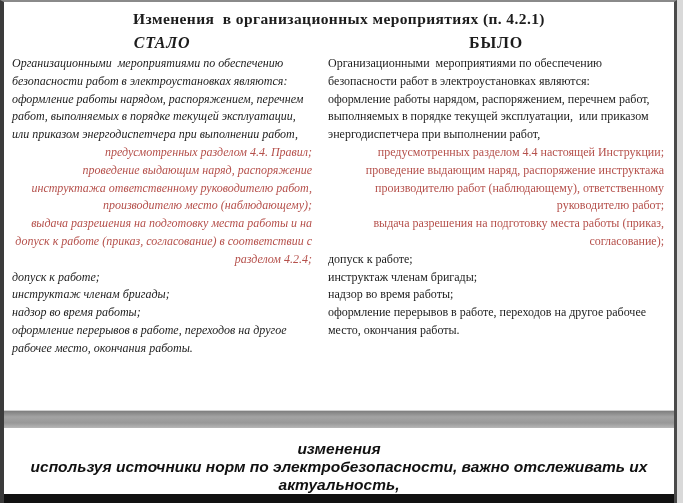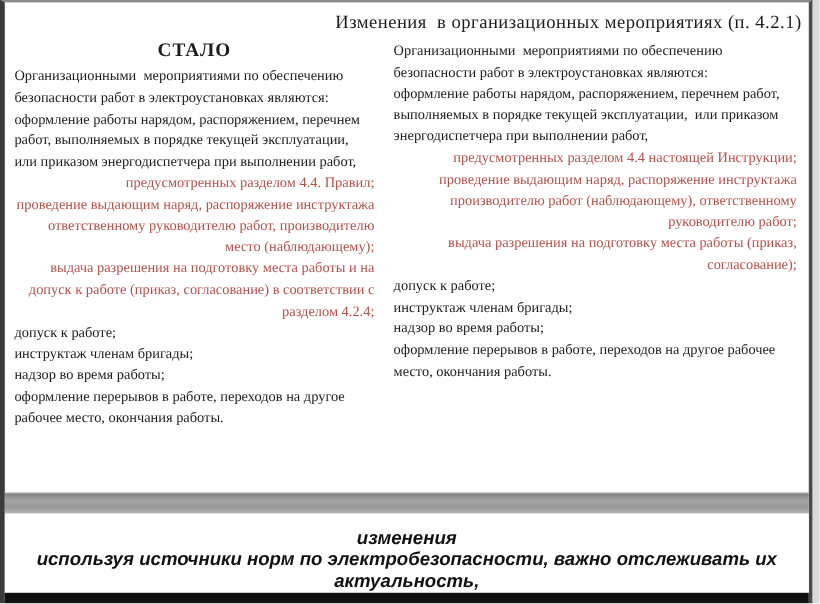--- a/index.html
+++ b/index.html
@@ -11,26 +11,26 @@
   .inner {
     position:absolute; left:0; top:0; right:6px; bottom:0;
     box-sizing:border-box; background:#ffffff;
     border-left:4px solid var(--frame,#3b3b3b);
     border-top:2px solid #8a8a8a;
     border-right:3px solid #4a4a4a;
     display:flex; flex-direction:column;
   }
   .main-box { height:422px; overflow:hidden; }
   .title {
-    text-align:right; font-weight:normal; font-size:15.5px;
+    text-align:center; font-weight:bold; font-size:15.5px;
     letter-spacing:0.4px; color:var(--ink,#1c1c1c);
     padding:8px 6px 4px 6px; white-space:pre-wrap;
   }
   .cols { display:flex; padding:2px 10px 0 8px; gap:16px; }
-  .col-left  { width:300px; flex:none; }
+  .col-left  { width:300px; flex:none;font-style:italic; }
   .col-right { flex:1; min-width:0; }
   .col-header {
     text-align:center; font-weight:bold; font-size:16px;
     letter-spacing:0.8px; color:var(--ink,#1c1c1c); margin-bottom:3px;
   }
   .seg {
     font-size:12px; line-height:17.8px; color:var(--ink,#1c1c1c);
     white-space:pre-wrap;
   }
   .seg.red { color:var(--red,#b5504b);text-align:right; }
@@ -64,20 +64,21 @@
               <div class="seg red">предусмотренных разделом 4.4. Правил;</div>
               <div class="seg red">проведение выдающим наряд, распоряжение инструктажа ответственному руководителю работ, производителю место (наблюдающему);</div>
               <div class="seg red">выдача разрешения на подготовку места работы и на допуск к работе (приказ, согласование) в соответствии с разделом 4.2.4;</div>
               <div class="seg black">допуск к работе;</div>
               <div class="seg black">инструктаж членам бригады;</div>
               <div class="seg black">надзор во время работы;</div>
               <div class="seg black">оформление перерывов в работе, переходов на другое рабочее место, окончания работы.</div>
             </div>
         </div>
         <div class="col-right">
+          <div class="col-header">БЫЛО</div>
           <div class="col-body">
               <div class="seg black">Организационными  мероприятиями по обеспечению безопасности работ в электроустановках являются:</div>
               <div class="seg black">оформление работы нарядом, распоряжением, перечнем работ, выполняемых в порядке текущей эксплуатации,  или приказом энергодиспетчера при выполнении работ,</div>
               <div class="seg red">предусмотренных разделом 4.4 настоящей Инструкции;</div>
               <div class="seg red">проведение выдающим наряд, распоряжение инструктажа производителю работ (наблюдающему), ответственному руководителю работ;</div>
               <div class="seg red">выдача разрешения на подготовку места работы (приказ, согласование);</div>
               <div class="seg black">допуск к работе;</div>
               <div class="seg black">инструктаж членам бригады;</div>
               <div class="seg black">надзор во время работы;</div>
               <div class="seg black">оформление перерывов в работе, переходов на другое рабочее место, окончания работы.</div>

